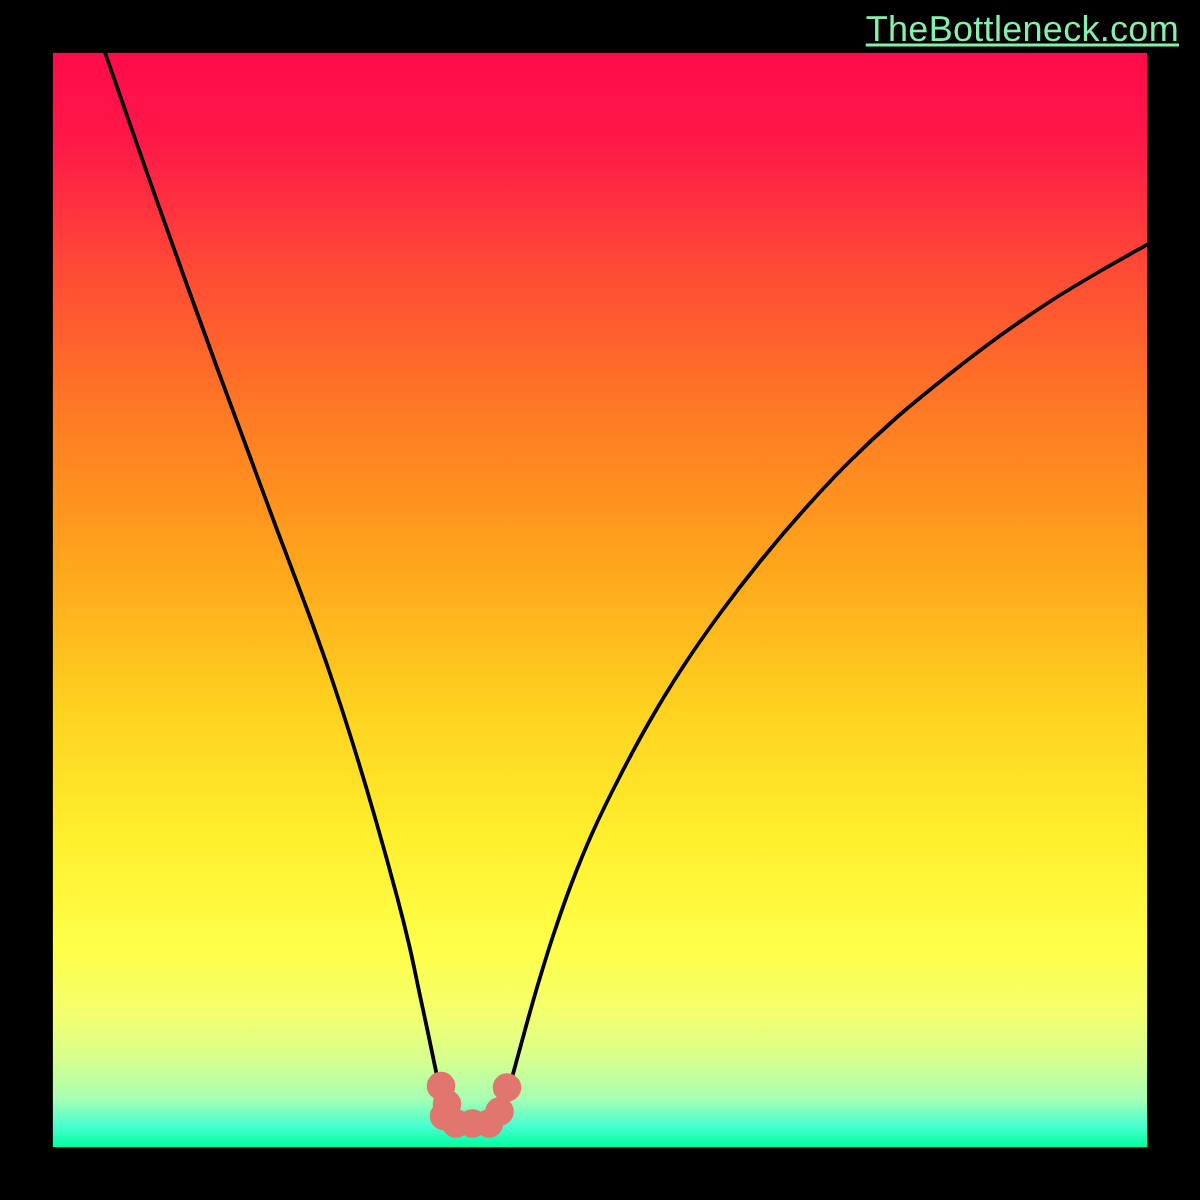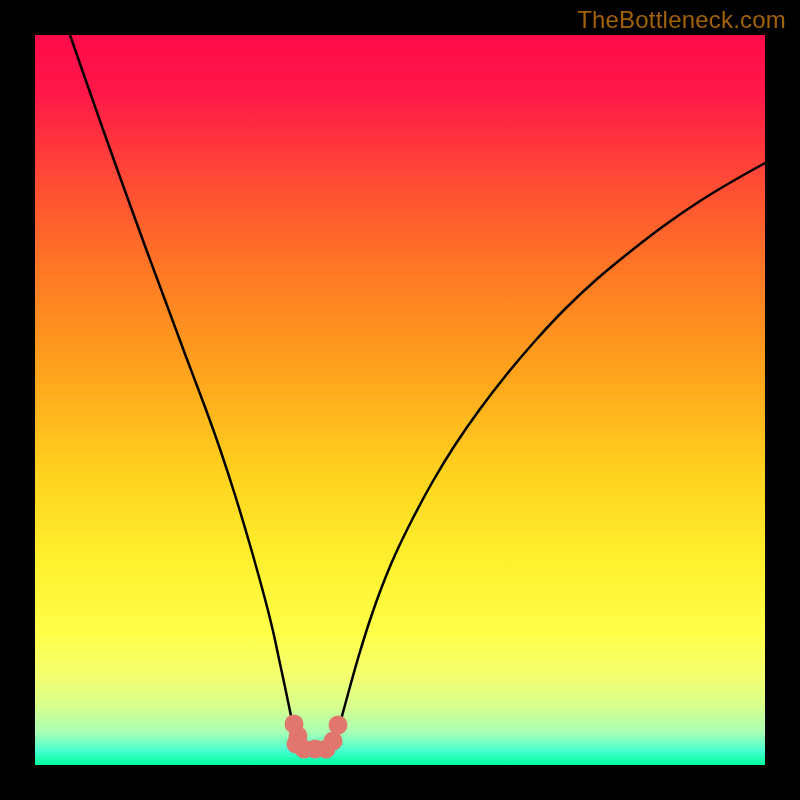--- a/index.html
+++ b/index.html
@@ -25,22 +25,23 @@
     width: 730px;
     height: 730px;
     overflow: hidden;
   }
   .watermark {
     position: absolute;
     top: 6px;
     right: 14px;
     font-size: 24px;
     font-weight: 400;
-    color: #a16207;
+    color: #86efac;
     letter-spacing: 0.2px;
+    text-decoration: underline;
   }
 </style>
 </head>
 <body>
 
 <div class="frame">
   <div class="watermark">TheBottleneck.com</div>
   <div class="plot">
     <svg id="plot-svg" width="730" height="730" viewBox="0 0 730 730" preserveAspectRatio="none">
       <defs>

